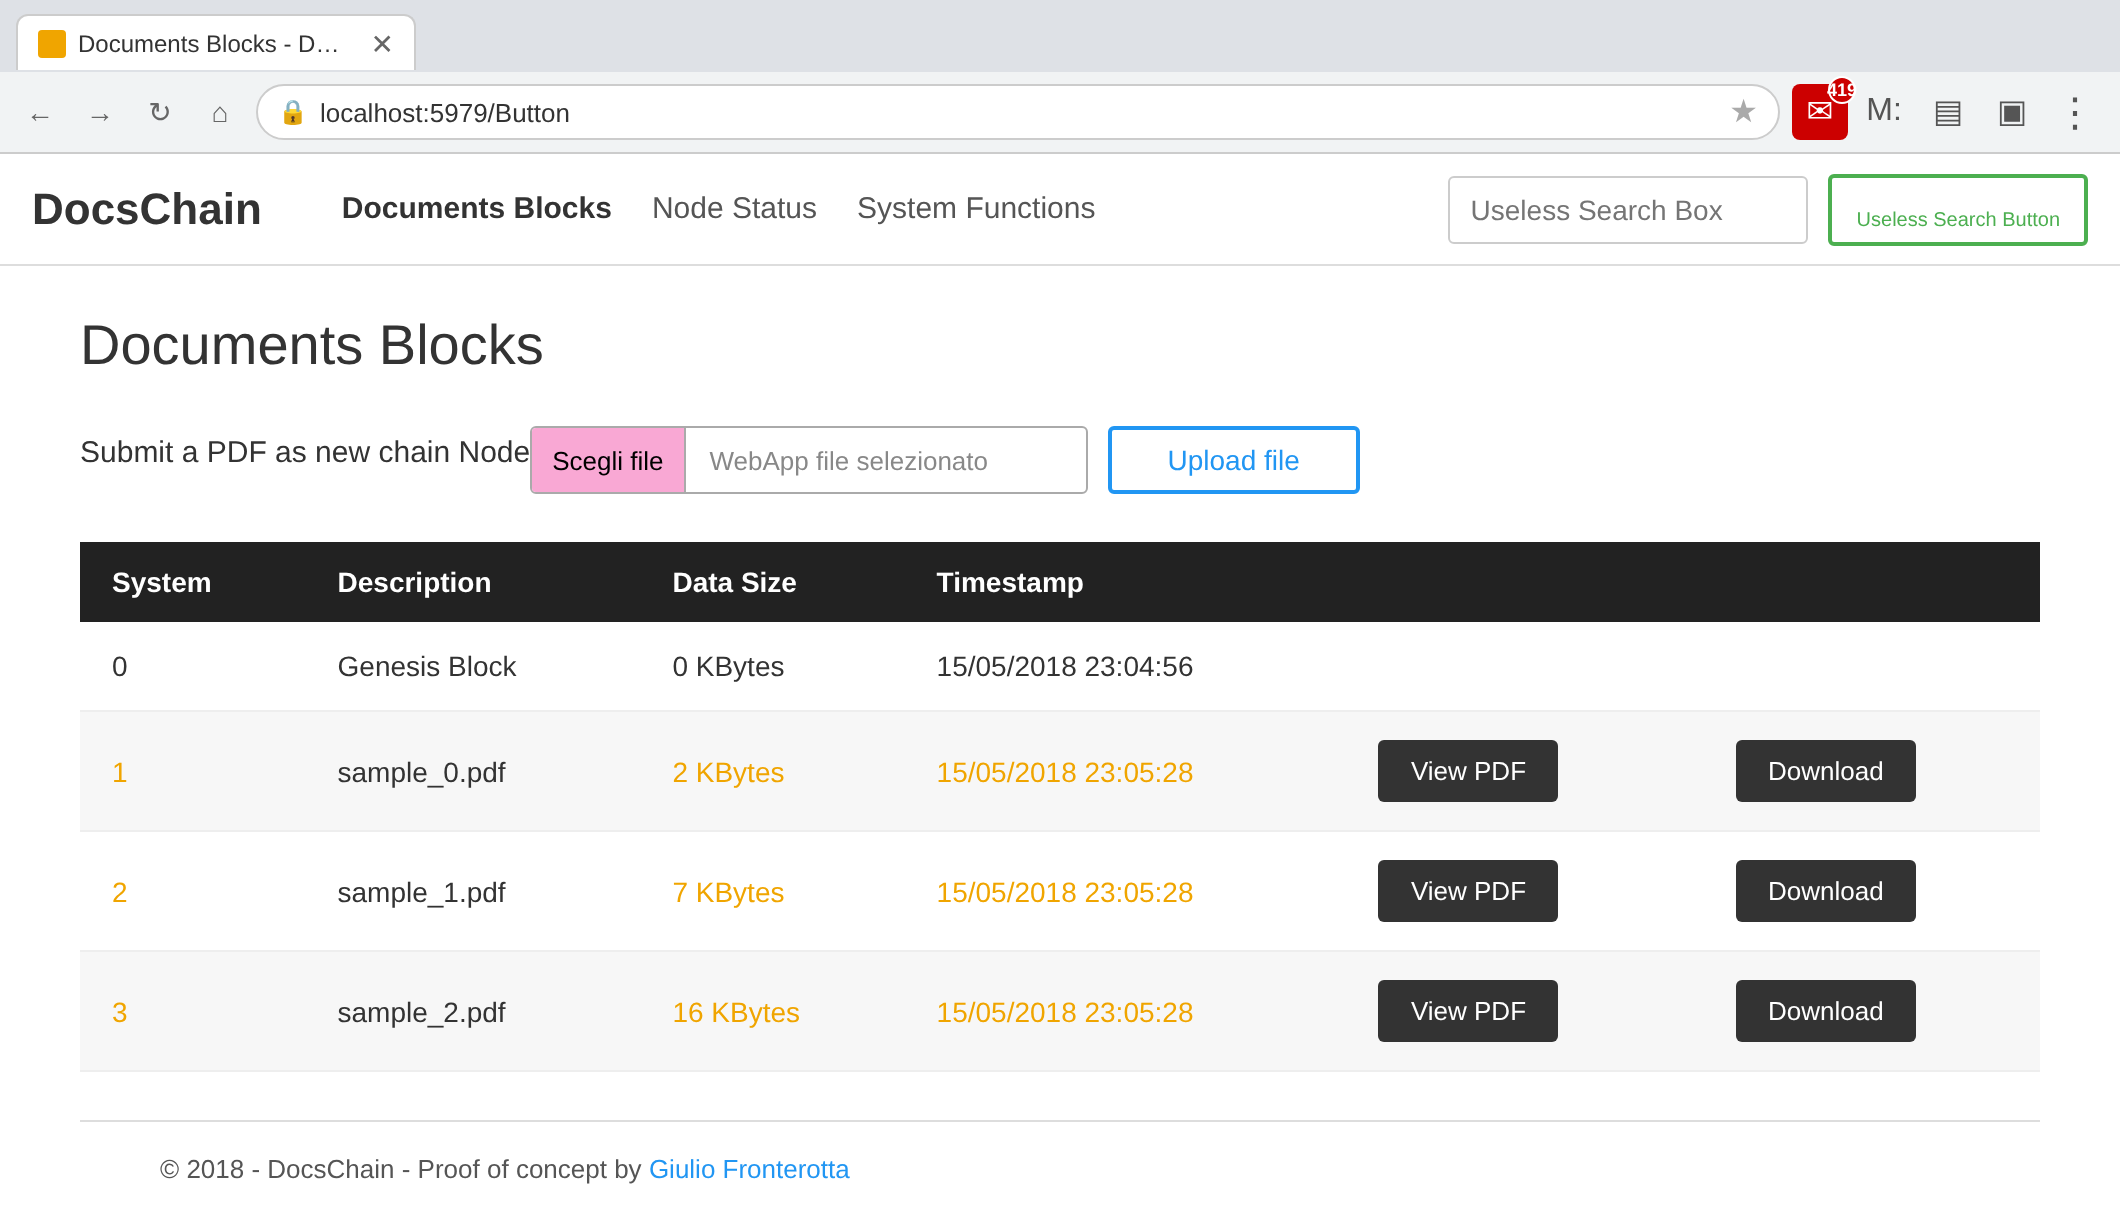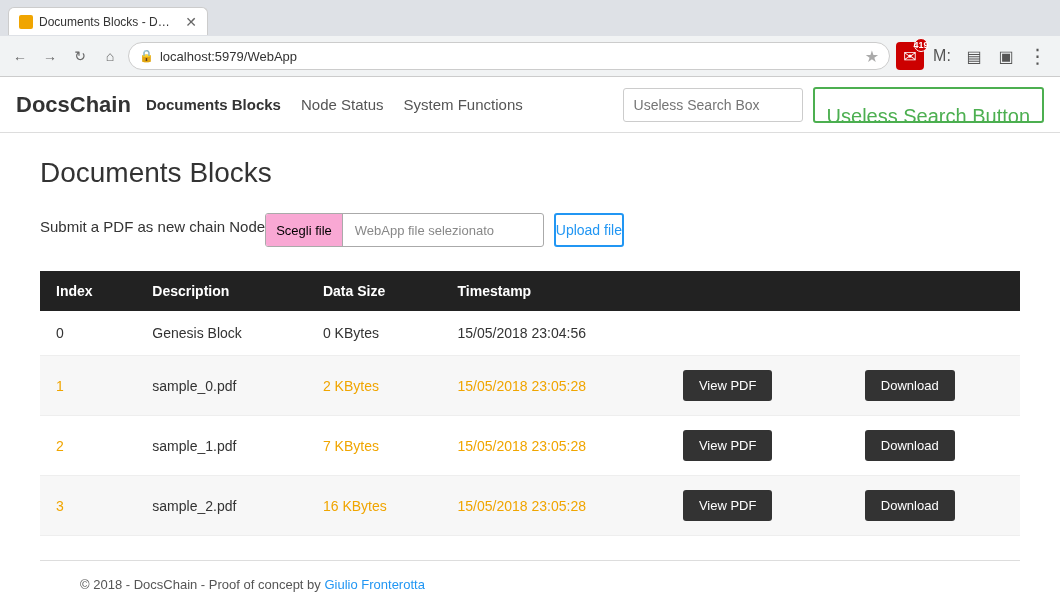--- a/index.html
+++ b/index.html
@@ -100,21 +100,21 @@
     }
     .browser-action-btn.mail { background: #c00; color: #fff; position: relative; }
 
     
     .app-navbar {
       display: flex;
       align-items: center;
       padding: 0 16px;
       border-bottom: 1px solid #ddd;
       height: 56px;
-      gap: 7px;
+      gap: 32px;
     }
     .app-brand {
       font-size: 22px;
       font-weight: bold;
       color: #333;
       margin-right: 8px;
     }
     .nav-links {
       display: flex;
       gap: 20px;
@@ -143,21 +143,21 @@
       width: 180px;
       height: 34px;
       color: #888;
     }
     .useless-search-btn {
       border: 2px solid #4caf50;
       background: #fff;
       color: #4caf50;
       padding: 16px 12px;
       border-radius: 3px;
-      font-size: 20px;
+      font-size: 10px;
       cursor: pointer;
       height: 34px;
       white-space: nowrap;
     }
 
     
     .main-content {
       padding: 24px 40px;
     }
     .page-title {
@@ -204,21 +204,21 @@
     .file-name-display {
       padding: 4px 12px;
       font-size: 13px;
       color: #888;
       width: 200px;
     }
     .upload-btn {
       border: 2px solid #2196f3;
       background: #fff;
       color: #2196f3;
-      padding: 4px 0;
+      padding: 4px 28px;
       border-radius: 3px;
       font-size: 14px;
       cursor: pointer;
       height: 34px;
     }
 
     
     .documents-table {
       width: 100%;
       border-collapse: collapse;
@@ -286,21 +286,21 @@
       <span class="tab-close">✕</span>
     </div>
   </div>
   <div class="browser-toolbar">
     <div class="nav-btn">←</div>
     <div class="nav-btn">→</div>
     <div class="nav-btn">↻</div>
     <div class="nav-btn">⌂</div>
     <div class="address-bar">
       <span class="address-bar-lock">🔒</span>
-      <span class="address-bar-url">localhost:5979/WebApp</span>
+      <span class="address-bar-url">localhost:5979/Button</span>
       <span class="address-bar-star">★</span>
     </div>
     <div class="browser-actions">
       <div class="browser-action-btn mail" style="position:relative; background:#c00; color:#fff; border-radius:4px; font-size:16px;">
         ✉
         <span style="position:absolute;top:-4px;right:-4px;background:#c00;color:#fff;border-radius:50%;font-size:9px;width:14px;height:14px;display:flex;align-items:center;justify-content:center;border:1px solid #fff;font-weight:bold;">419</span>
       </div>
       <div class="browser-action-btn" style="font-size:16px;">M:</div>
       <div class="browser-action-btn" style="font-size:16px;">▤</div>
       <div class="browser-action-btn" style="font-size:16px;">▣</div>
@@ -332,21 +332,21 @@
         <button class="file-choose-btn">Scegli file</button>
         <span class="file-name-display">WebApp file selezionato</span>
       </div>
       <button class="upload-btn">Upload file</button>
     </div>
   </div>
 
   <table class="documents-table">
     <thead>
       <tr>
-        <th>Index</th>
+        <th>System</th>
         <th>Description</th>
         <th>Data Size</th>
         <th>Timestamp</th>
         <th></th>
         <th></th>
       </tr>
     </thead>
     <tbody id="table-body">
     <tr>
       <td style="color:#333">0</td>

